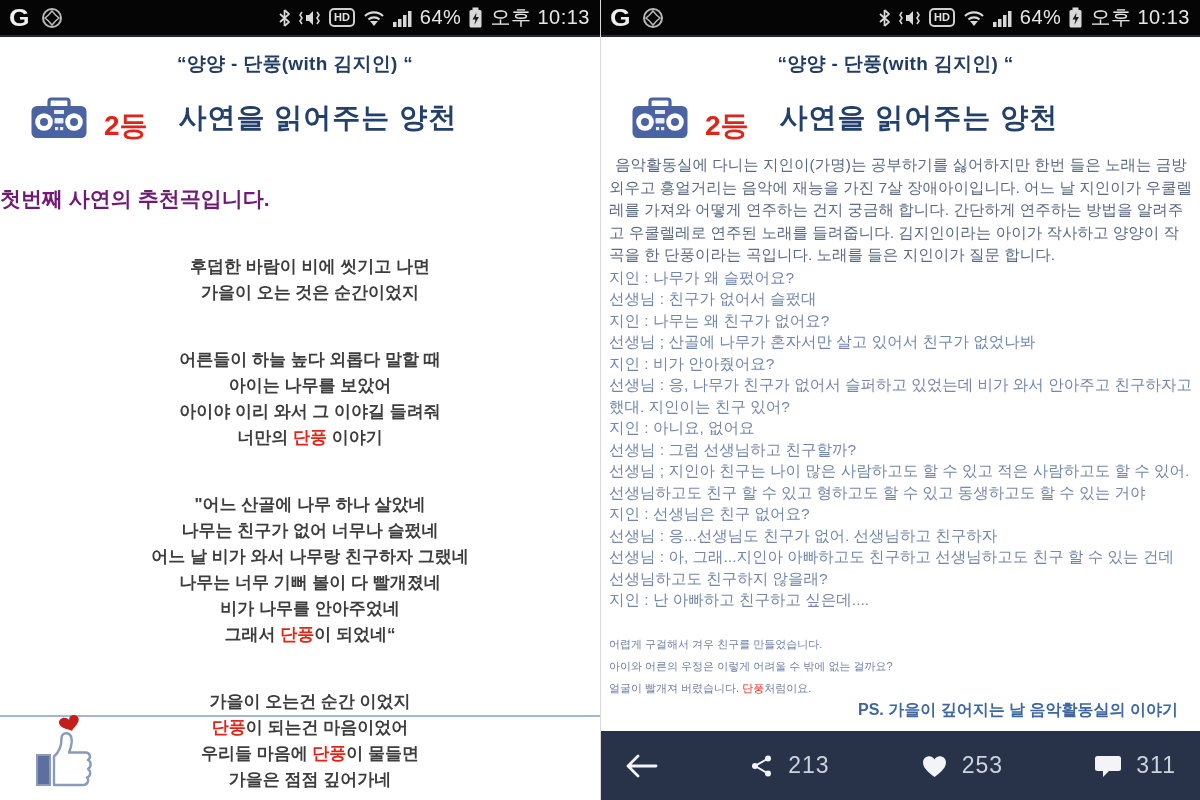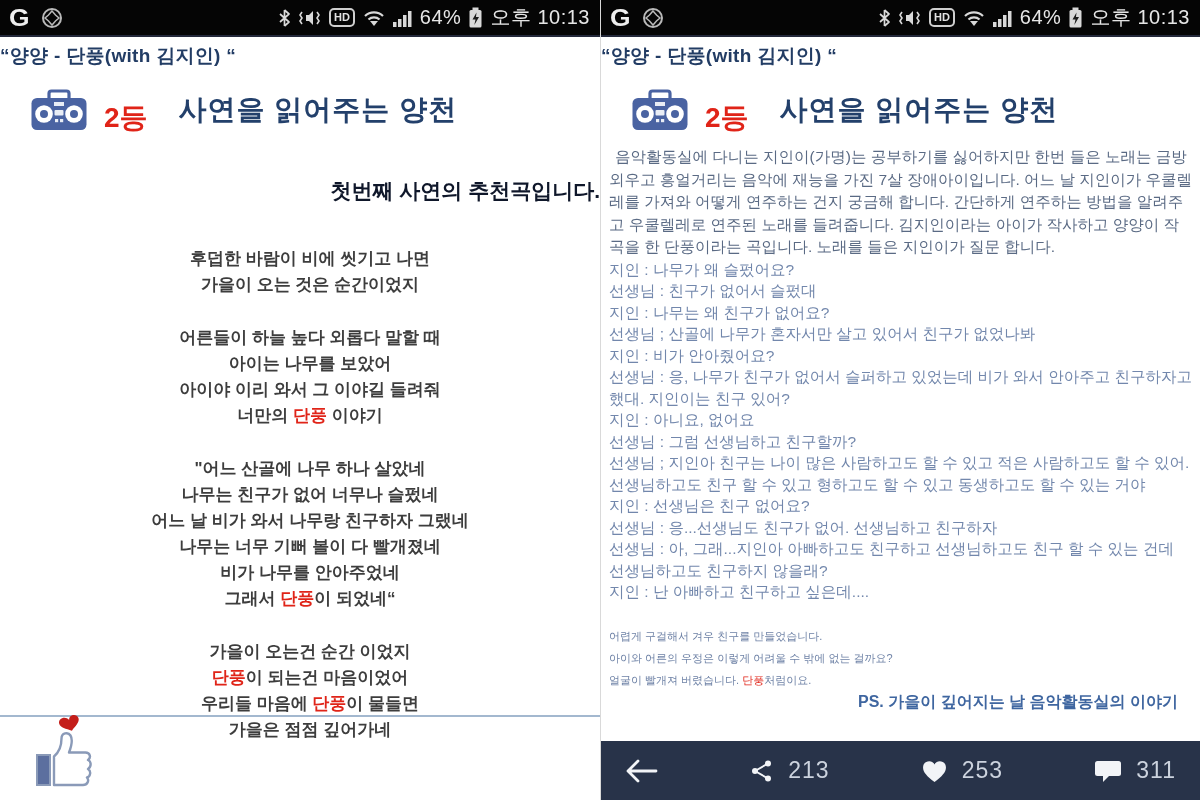--- a/index.html
+++ b/index.html
@@ -13,46 +13,46 @@
   .statusbar { height:37px; background:#050505; border-bottom:2px solid #23283a;
     display:flex; align-items:center; padding:0 10px; color:#e2e2e2; }
   .sb-left { display:flex; align-items:center; gap:12px; }
   .g-logo { font-size:24px; font-weight:bold; color:#efefef; line-height:1; transform:scaleX(1.1); }
   .sb-right { margin-left:auto; display:flex; align-items:center; gap:7px; }
   .sb-text { font-size:20px; color:#e6e6e6; letter-spacing:0.5px; }
   .hd-badge { font-size:11px; font-weight:bold; color:#e2e2e2; border:2px solid #cfcfcf;
     border-radius:5px; padding:1px 3px; line-height:1.1; }
 
   
-  .song-title { text-align:left; padding:6px 10px 0 0; font-size:19px; font-weight:bold;
+  .song-title { text-align:center; padding:14px 10px 0 0; font-size:19px; font-weight:bold;
     color:#223c64; letter-spacing:0.3px; }
   .header-row { display:flex; align-items:center; margin:14px 0 0 30px; }
   .header-row svg { flex:0 0 auto; }
   .rank { color:#e02418; font-size:28px; font-weight:bold; margin:16px 12px 0 16px; }
   .header-title { color:#23406b; font-size:28px; font-weight:bold; letter-spacing:1px;margin-left:19px; }
 
   
-  .subtitle { text-align:right; margin-top:40px; font-size:21px; font-weight:bold; color:#0f172a; }
+  .subtitle { text-align:left; margin-top:40px; font-size:21px; font-weight:bold; color:#701a75; }
   .lyrics { text-align:center; color:#3d3d3d; font-size:17px; font-weight:600; line-height:26px;padding-left:20px; }
-  .stanza { margin-top:27px; }
+  .stanza { margin-top:41px; }
   .stanza:first-of-type { margin-top:41px; }
   .red { color:#e02418; }
   .left-divider { position:absolute; left:0; right:0; bottom:83px; height:2px; background:#a3b8cf; }
   .like-thumb { position:absolute; left:30px; bottom:6px; cursor:pointer; }
 
   
   .story { padding:9px 8px 0 8px; }
   .intro { color:#5a6a84; font-size:15.5px; line-height:22.5px; text-indent:6px; }
   .dialogue { color:#7287ac; font-size:15.5px; line-height:21.5px; }
   .ending { margin-top:22px; color:#6e82a6; font-size:11px; line-height:22px; }
   .ps-line { text-align:right; padding-right:14px; margin-top:1px; color:#3f66a0;
     font-size:16px; font-weight:600; }
 
   
-  .navbar { position:absolute; left:0; right:0; bottom:0; height:59px; background:#283349;
+  .navbar { position:absolute; left:0; right:0; bottom:0; height:69px; background:#283349;
     display:flex; align-items:center; padding:0 24px;margin-top:45px; }
   .nav-back { display:flex; align-items:center; cursor:pointer; }
   .nav-group { display:flex; align-items:center; gap:14px; cursor:pointer; }
   .nav-count { color:#ccd3de; font-size:23px; letter-spacing:1px; }
   .nav-spacer { flex:1; }
 </style>
 </head>
 <body>
 
 <div class="screen">

